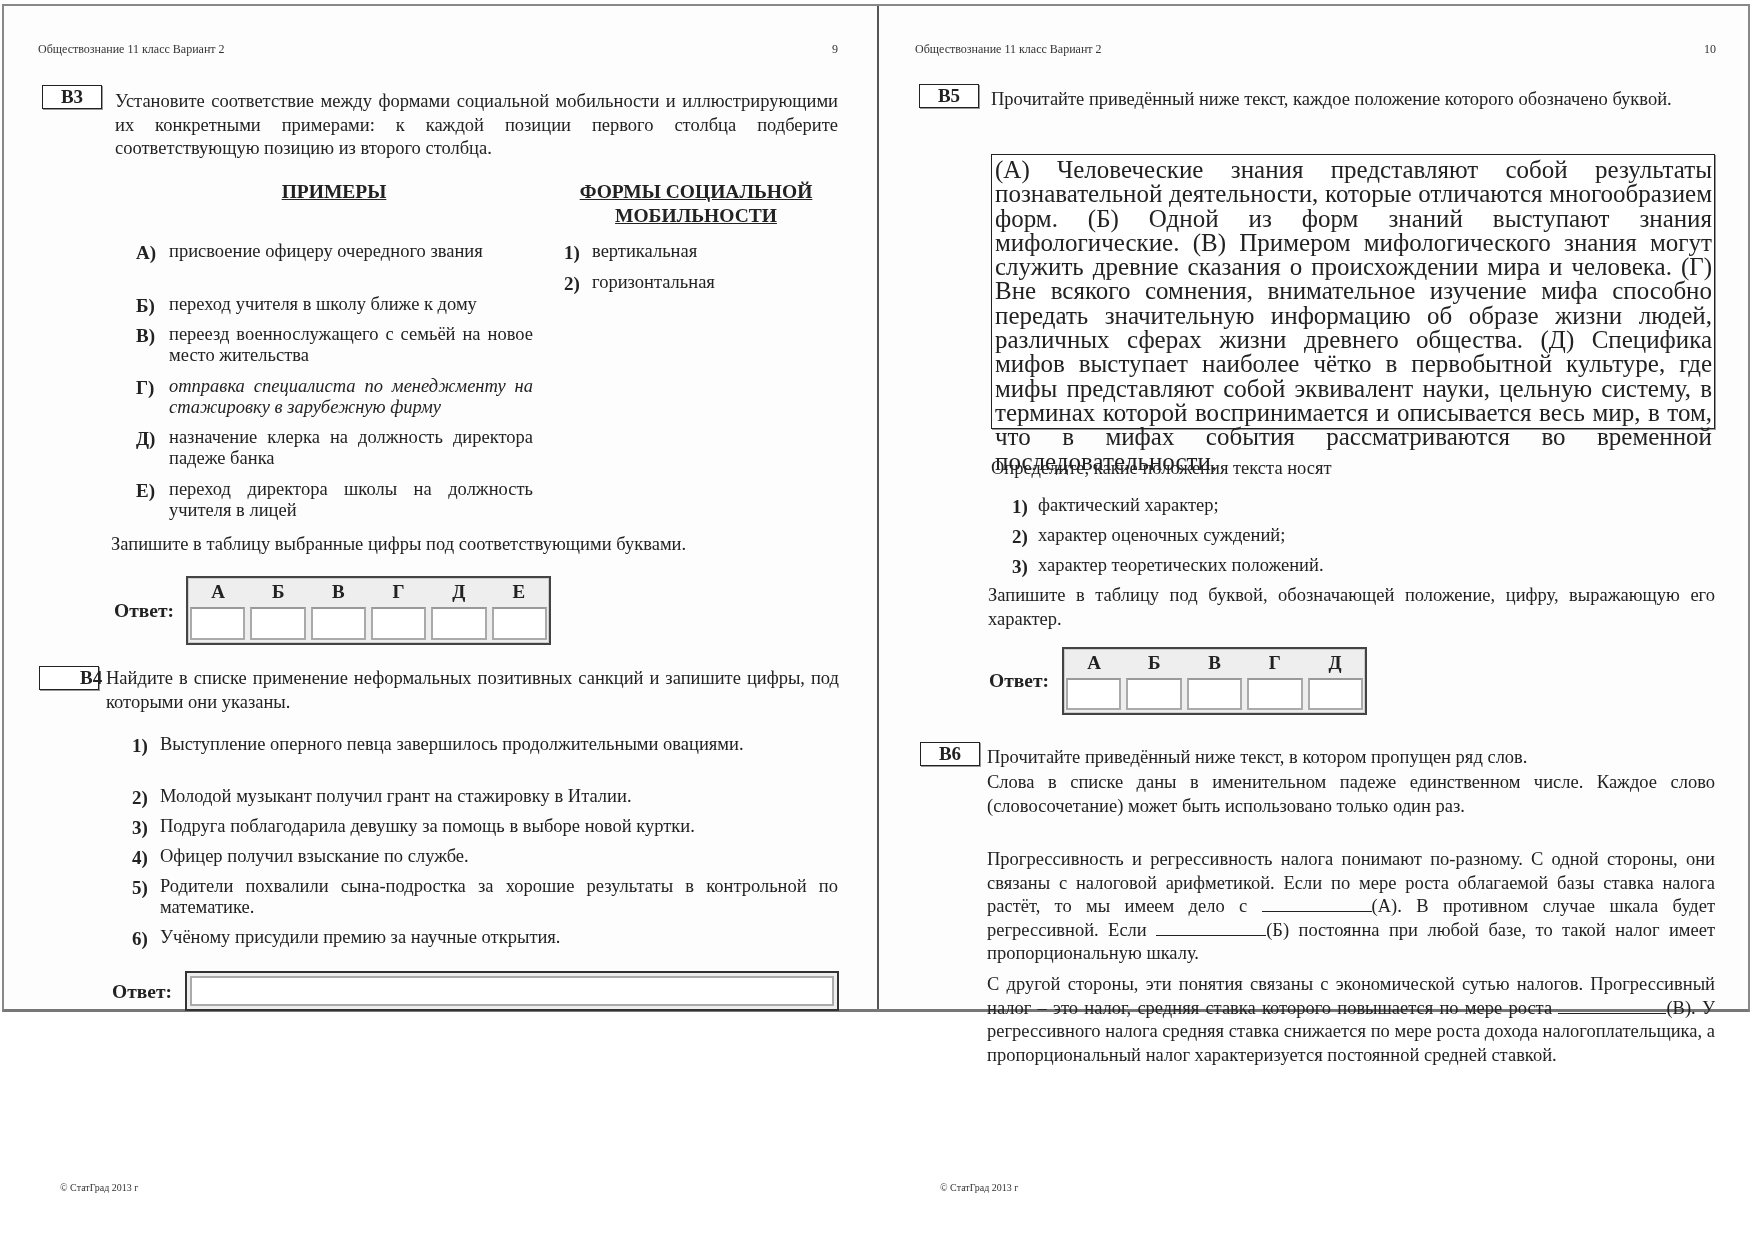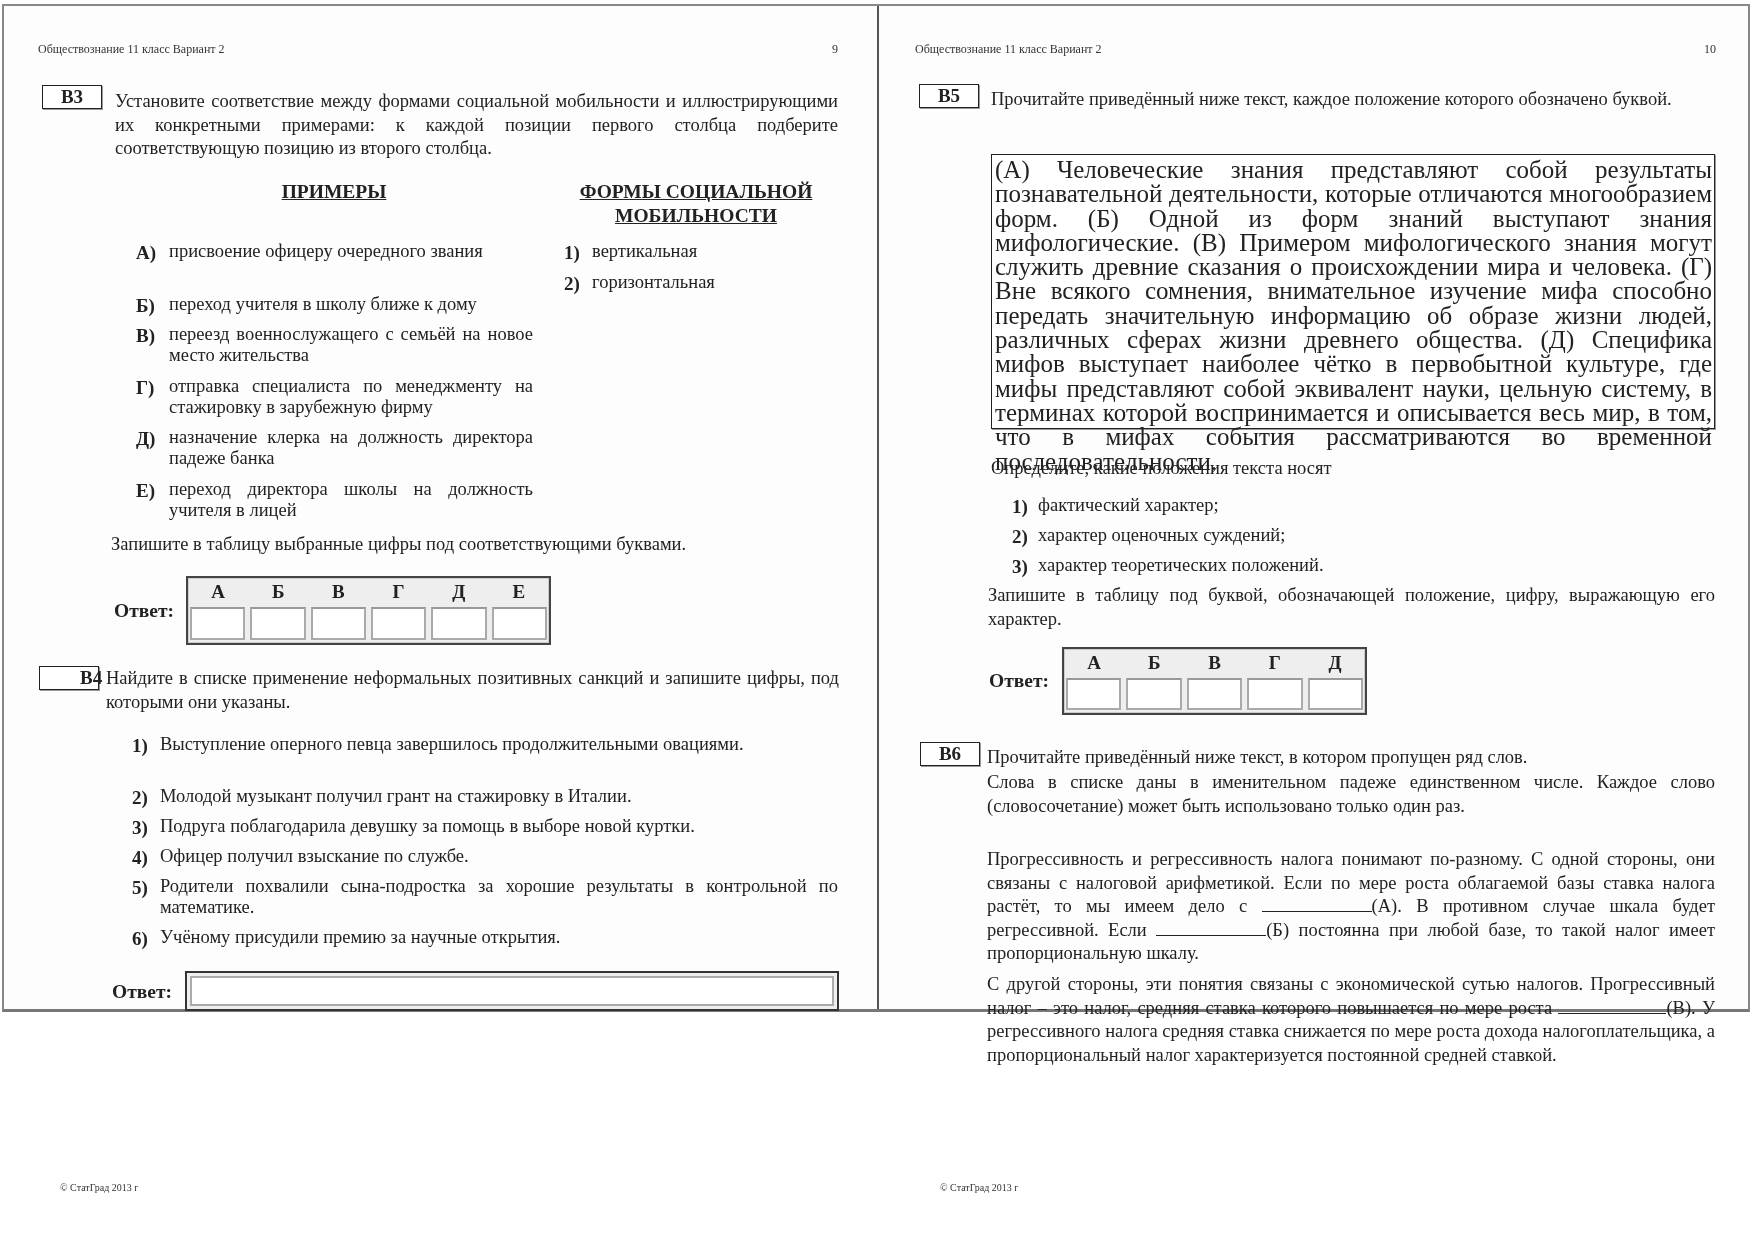--- a/index.html
+++ b/index.html
@@ -89,21 +89,21 @@
     <div class="item" style="left:132px; top:288px; width:397px; height:22px;">
       <span class="mark">Б)</span>
       <span class="txt" style="width:364px; white-space:nowrap;">переход учителя в школу ближе к дому</span>
     </div>
     <div class="item" style="left:132px; top:318px; width:397px; height:44px;">
       <span class="mark">В)</span>
       <span class="txt" style="width:364px;">переезд военнослужащего с семьёй на новое место жительства</span>
     </div>
     <div class="item" style="left:132px; top:370px; width:397px; height:44px;">
       <span class="mark">Г)</span>
-      <span class="txt" style="width:364px;">отправка специалиста по менеджменту на стажировку в зарубежную фирму</span>
+      <span class="txt" style="width:364px;font-style:italic;">отправка специалиста по менеджменту на стажировку в зарубежную фирму</span>
     </div>
     <div class="item" style="left:132px; top:421px; width:397px; height:44px;">
       <span class="mark">Д)</span>
       <span class="txt" style="width:364px;">назначение клерка на должность директора падеже банка</span>
     </div>
     <div class="item" style="left:132px; top:473px; width:397px; height:44px;">
       <span class="mark">Е)</span>
       <span class="txt" style="width:364px;">переход директора школы на должность учителя в лицей</span>
     </div>
 

